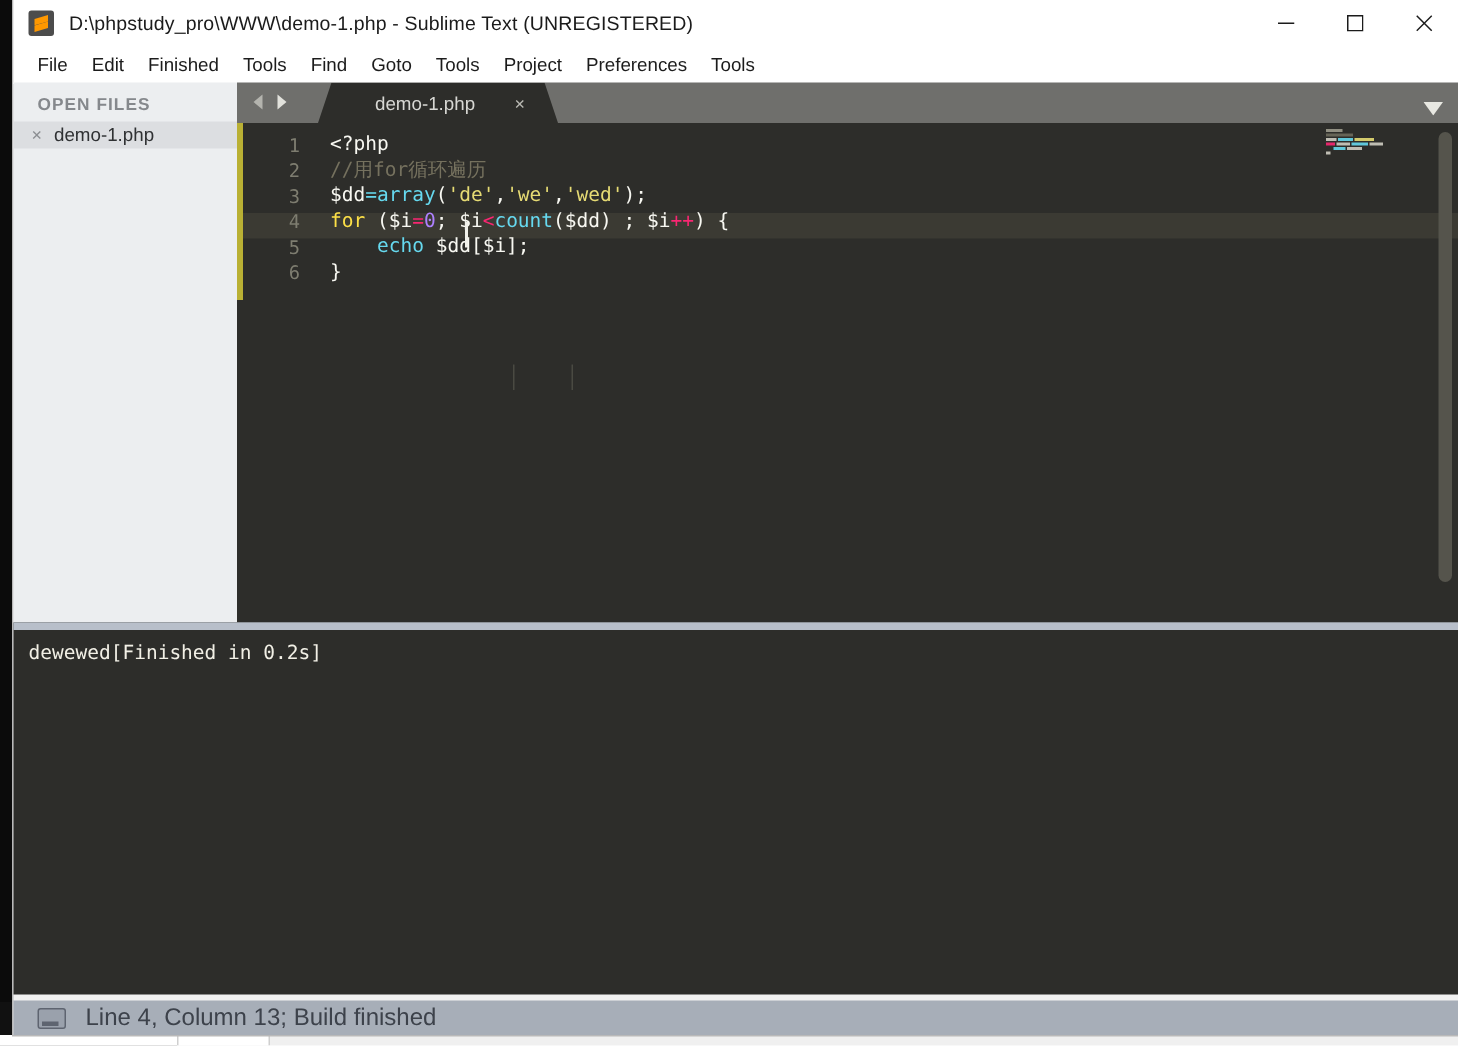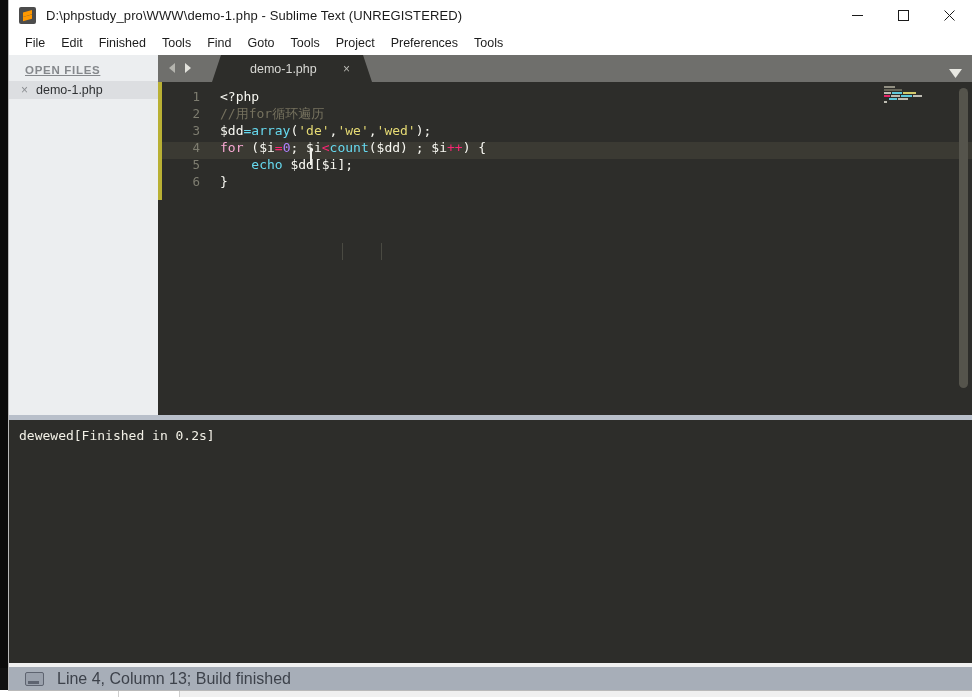--- a/index.html
+++ b/index.html
@@ -175,21 +175,20 @@
     height: 360px;
     background: #eceef0;
     overflow: hidden;
   }
   .sidebar-header {
     font-size: 11.5px;
     font-weight: bold;
     color: #85888c;
     letter-spacing: 0.7px;
     padding: 9px 0 5px 16px;
-    text-decoration: underline;
   }
   .sidebar-file {
     display: flex;
     align-items: center;
     height: 18px;
     background: #dcdee1;
     padding-left: 12px;
   }
   .sb-close-x {
     font-size: 12px;
@@ -285,21 +284,21 @@
     color: #7e7d70;
     font-size: 12.5px;
     flex: none;
     padding-right: 0;
   }
   .code-text {
     padding-left: 20px;
     color: #f2f0e6;
   }
   
-  .t-key   { color: #f9a8d4; }
+  .t-key   { color: #fde047; }
   .t-fn    { color: #66d9ef; }
   .t-str   { color: #e6db74; }
   .t-num   { color: #ae81ff; }
   .t-com   { color: #75715e; }
   .t-op    { color: #f92672; }
   .t-white { color: #f8f8f2; }
 
   .indent-guide {
     position: absolute;
     width: 1px;

